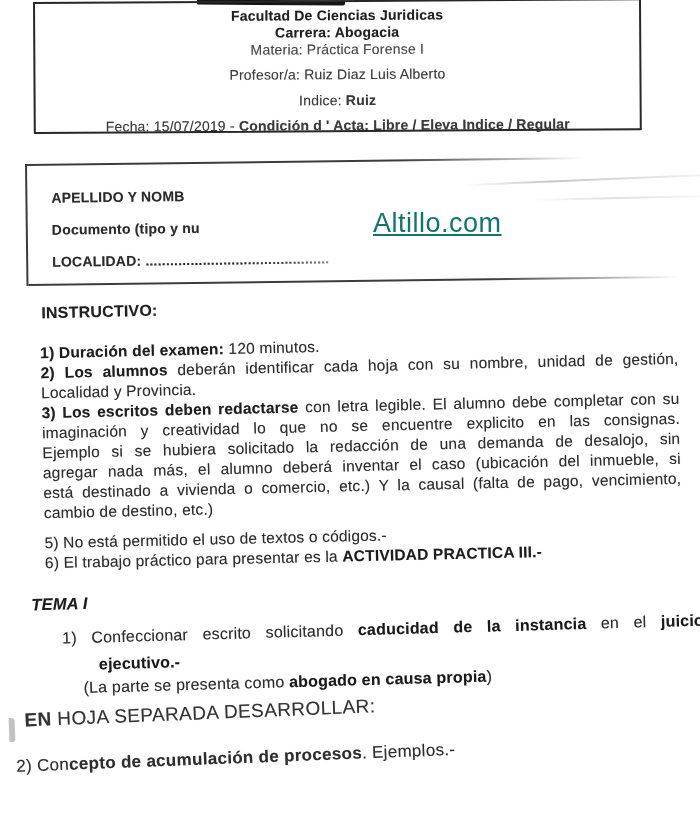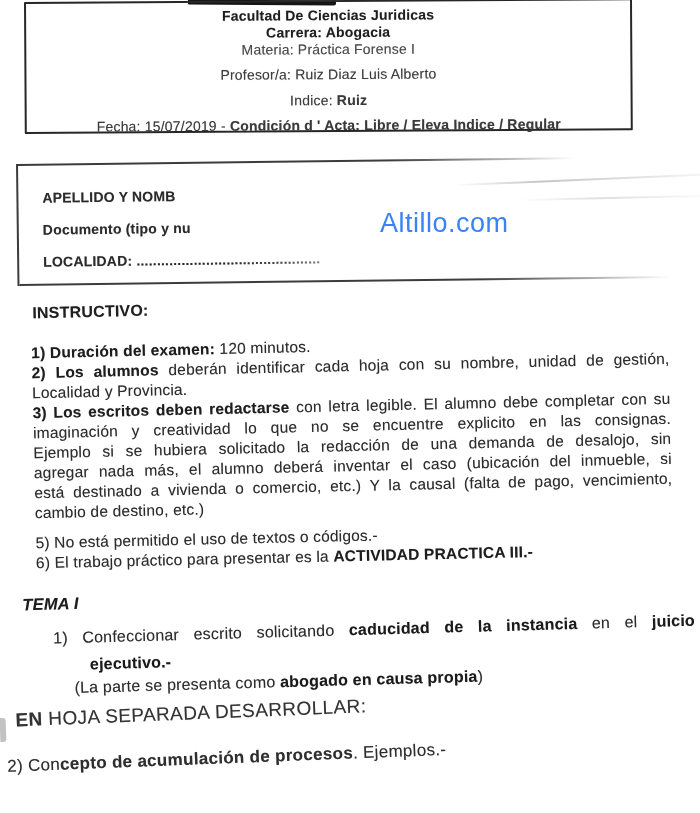--- a/index.html
+++ b/index.html
@@ -4,21 +4,21 @@
 <style>
   html,body{margin:0;padding:0;}
   body{
     width:700px;height:813px;
     background:#ffffff;
     font-family:"Liberation Sans","DejaVu Sans",sans-serif;
     color:#262626;
     position:relative;
     overflow:hidden;
   }
-  .page{position:absolute;inset:0;}
+  .page{position:absolute;inset:0;margin-left:9px;}
   .txt{text-shadow:0 0 .7px rgba(45,45,45,.38);letter-spacing:.2px;}
 
   
   .artifact-top{
     position:absolute;left:188px;top:0;width:148px;height:5px;
     background:#151515;border-radius:0 0 2px 1px;transform:rotate(.3deg);
   }
   
   .curl1{position:absolute;left:455px;top:179px;width:245px;height:2px;
     background:linear-gradient(to right,rgba(170,170,170,0),rgba(150,150,150,.55) 35%,rgba(180,180,180,.15));
@@ -55,22 +55,22 @@
   }
   .student-labels{
     padding:24px 0 0 24px;width:400px;
     -webkit-mask-image:linear-gradient(to right,#000 50%,rgba(0,0,0,.85) 62%,transparent 90%);
     mask-image:linear-gradient(to right,#000 50%,rgba(0,0,0,.85) 62%,transparent 90%);
   }
   .student-labels .sl{
     font-weight:700;font-size:14px;line-height:20px;margin-bottom:12px;color:#2b2b2b;
   }
   .watermark{
-    position:absolute;left:380px;top:208px;
-    font-size:27px;color:#3b82f6;letter-spacing:.5px;text-shadow:none;
+    position:absolute;left:364px;top:208px;
+    font-size:27px;color:#0f766e;letter-spacing:.5px;text-shadow:none;text-decoration:underline;
   }
 
   
   .instructions{
     position:absolute;left:0;top:300px;width:700px;
     padding:0 32px 0 30px;box-sizing:border-box;
     transform:rotate(-1.3deg);transform-origin:0 0;
     font-size:15.5px;
   }
   .instructions-title{font-weight:700;font-size:16px;margin:5px 0 21px 2px;color:#1f1f1f;}

